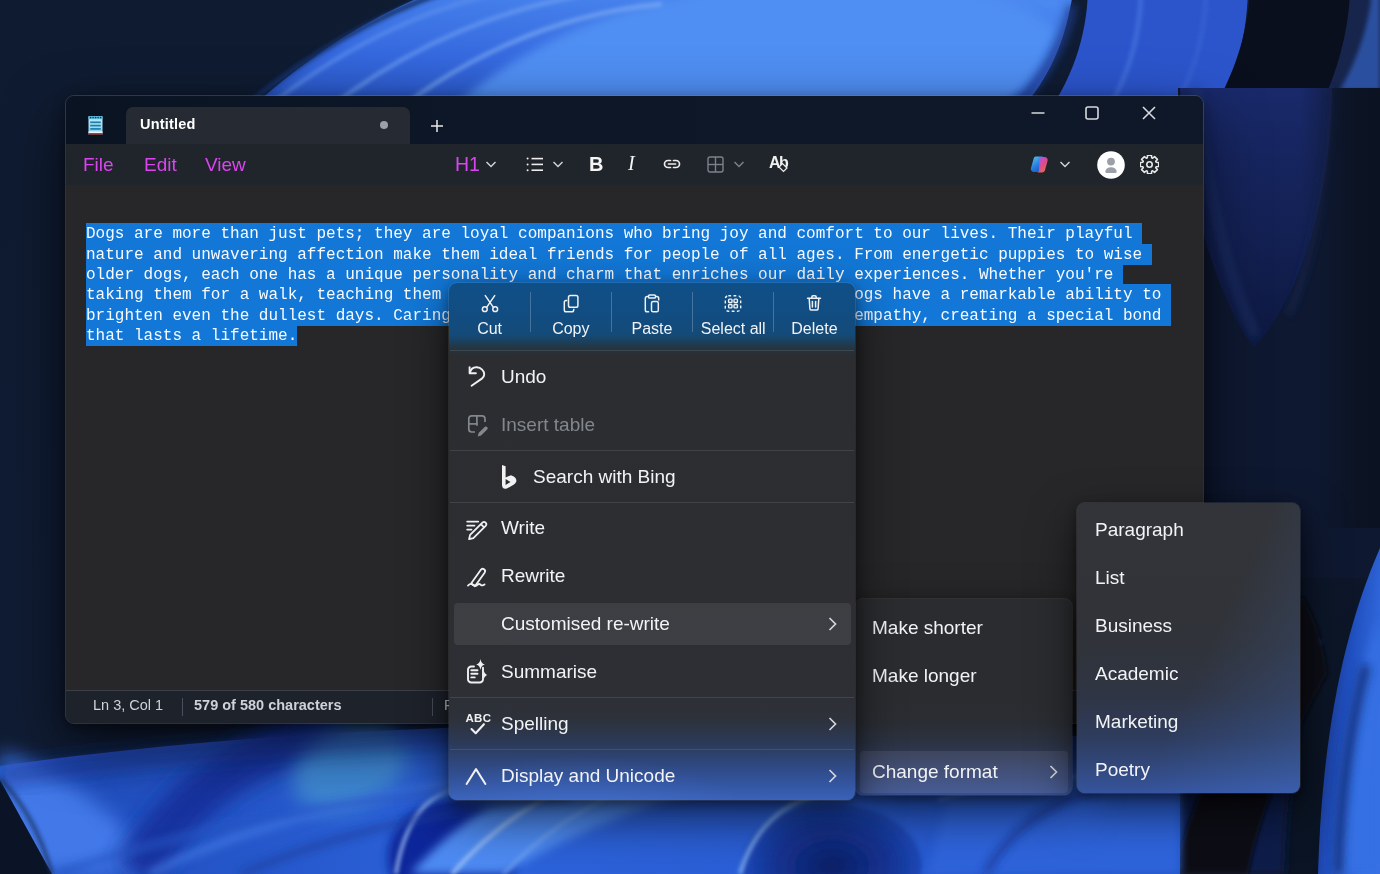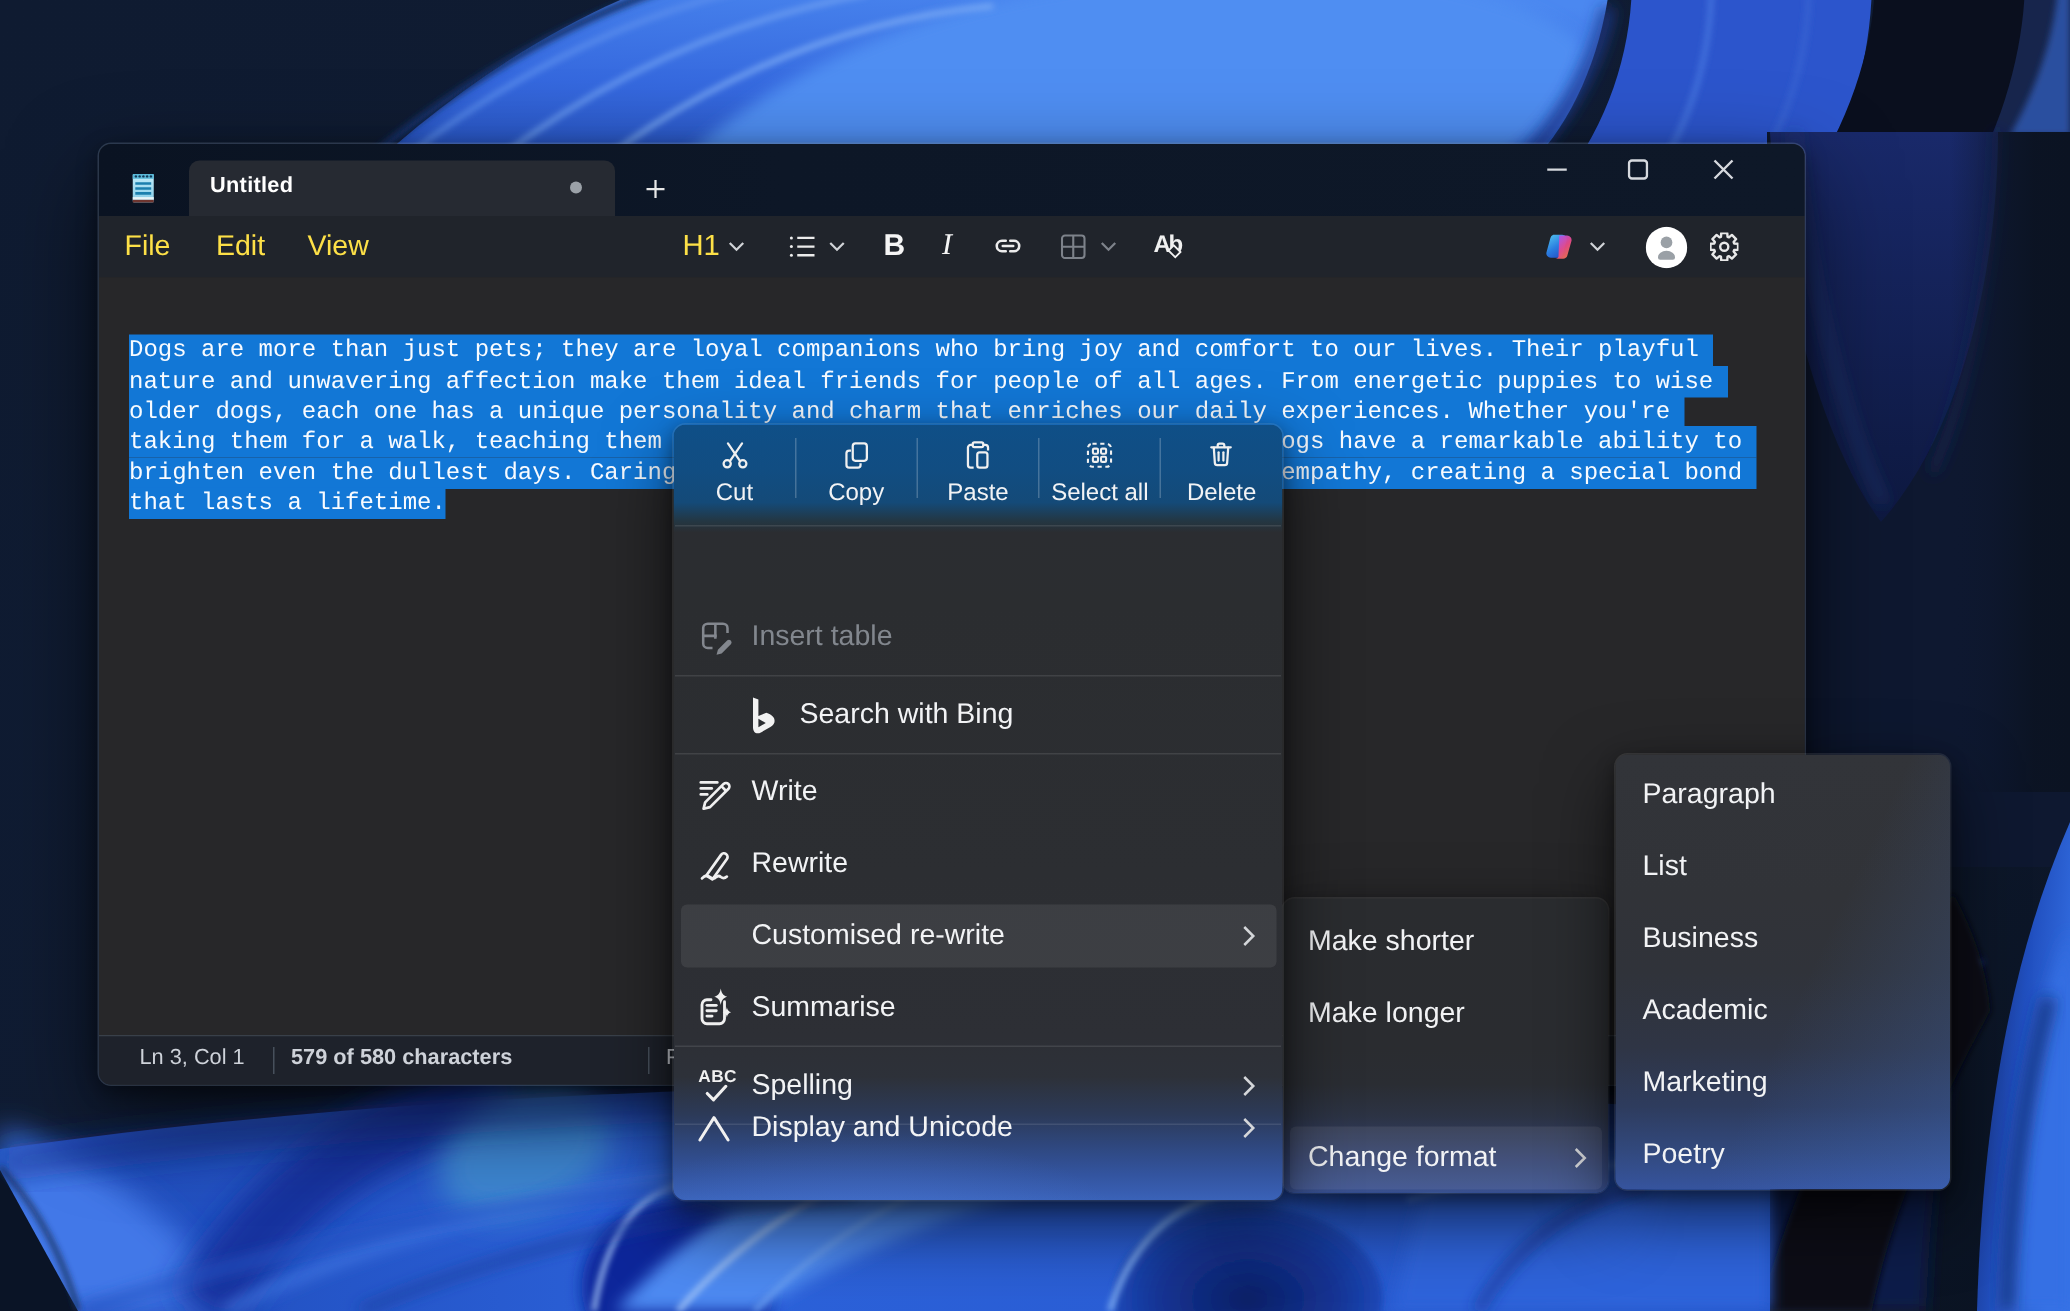--- a/index.html
+++ b/index.html
@@ -11,21 +11,21 @@
 background:#272729;box-shadow:0 22px 60px rgba(0,0,0,.6),0 4px 14px rgba(0,0,0,.45);
 outline:1px solid rgba(130,150,180,.28);padding-left:25px;}
 #titlebar{position:absolute;left:0;top:0;width:100%;height:48px;border-radius:8px 8px 0 0;
 background:linear-gradient(90deg,#0a1322 0%,#0d1727 40%,#0e1828 100%);}
 #tab{position:absolute;left:60px;top:11px;width:284px;height:37px;background:#262a32;
 border-radius:7px 7px 0 0;}
 #tab .lbl{position:absolute;left:14px;top:9px;font-size:14.5px;font-weight:700;color:#fff;letter-spacing:.2px;}
 #tab .dot{position:absolute;left:254px;top:14px;width:8px;height:8px;border-radius:50%;background:#9ba1a8;}
 #plus{position:absolute;left:362px;top:21px;width:18px;height:18px;color:#e8e8e8;}
 #menubar{position:absolute;left:0;top:48px;width:100%;height:41px;background:#20242b;}
-.mitem{position:absolute;top:0;height:41px;line-height:41px;font-size:19px;color:#fde047;}
+.mitem{position:absolute;top:0;height:41px;line-height:41px;font-size:19px;color:#d946ef;}
 #editor{position:absolute;left:0;top:89px;width:100%;height:505px;background:#272729;}
 #edtext{position:absolute;left:20px;top:39px;font-family:"Liberation Mono",monospace;
 font-size:16px;line-height:20.3px;white-space:pre;color:#f8fbff;}
 #edtext .sel{background:#1277d6;padding:1.6px 0;}
 #statusbar{position:absolute;left:0;top:594px;width:100%;height:33px;background:#1e222b;
 border-top:1px solid #394049;border-radius:0 0 8px 8px;box-sizing:border-box;
 font-size:14.5px;color:#ced2d9;}
 #statusbar .s{position:absolute;top:6px;}
 #statusbar .sep{position:absolute;top:7px;width:1px;height:18px;background:#47505c;}
 
@@ -403,20 +403,31 @@
             </svg>
           </span>
           <span class="t">Delete</span>
         </div>
     <span class="vsep" style="left:81px;"></span>
     <span class="vsep" style="left:162px;"></span>
     <span class="vsep" style="left:243px;"></span>
     <span class="vsep" style="left:324px;"></span>
   </div>
   <span class="hsep" style="top:67px;"></span>
+  <div class="row" style="top:70px;">
+        <span class="ic" id="ic-undo">
+          <svg width="24" height="24" viewBox="0 0 24 24">
+            <g fill="none" stroke="#f0f0f0" stroke-width="1.9" stroke-linecap="round" stroke-linejoin="round">
+              <path d="M4.6 2.1 V8.3 H10.9"></path>
+              <path d="M4.9 7.9 C5.7 4.3 8.6 2.1 11.9 2.3 C16 2.5 19.3 5.9 19.2 9.4 C19.15 11 18.4 12.3 17.2 13.4 L6.6 20.8"></path>
+            </g>
+          </svg>
+        </span>
+        <span class="t">Undo</span>
+      </div>
   <div class="row dis" style="top:118px;">
         <span class="ic" id="ic-instable">
           <svg width="24" height="24" viewBox="0 0 24 24">
             <g fill="none" stroke="#83878e" stroke-width="1.7" stroke-linejoin="round">
               <path d="M20 9 V5.8 A3 3 0 0 0 17 2.8 H6.8 a3 3 0 0 0-3 3 V16 a3 3 0 0 0 3 3 H10"></path>
               <path d="M3.8 10.9 h9"></path>
               <path d="M11.9 2.8 v10"></path>
             </g>
             <path d="M13.6 20.1 l6.3-6.3 a1.8 1.8 0 0 1 2.5 2.5 l-6.3 6.3 -3.4 0.9 Z" fill="#83878e"></path>
           </svg>
@@ -485,21 +496,21 @@
             <text x="0.5" y="11" font-family="Liberation Sans,sans-serif" font-size="11.5" font-weight="700" fill="#f0f0f0" letter-spacing="0.3">ABC</text>
             <path d="M6.5 18.5 l4.2 4.2 8.2-9" fill="none" stroke="#f0f0f0" stroke-width="2.1" stroke-linecap="round" stroke-linejoin="round"></path>
           </svg>
         </span>
         <span class="t">Spelling</span>
     <svg class="chev" width="9" height="16" viewBox="0 0 9 16">
           <path d="M1.5 2l6 6-6 6" fill="none" stroke="#d4d6d9" stroke-width="1.7"></path>
         </svg>
       </div>
   <span class="hsep" style="top:466px;"></span>
-  <div class="row" style="top:445px;">
+  <div class="row" style="top:469px;">
         <span class="ic" id="ic-disp">
           <svg width="22" height="19" viewBox="0 0 22 19">
             <path d="M1.6 17.5 L11 2.6 L20.4 17.5" fill="none" stroke="#f0f0f0" stroke-width="2" stroke-linejoin="round" stroke-linecap="round"></path>
           </svg>
         </span>
         <span class="t">Display and Unicode</span>
     <svg class="chev" width="9" height="16" viewBox="0 0 9 16">
           <path d="M1.5 2l6 6-6 6" fill="none" stroke="#d4d6d9" stroke-width="1.7"></path>
         </svg>
       </div>

